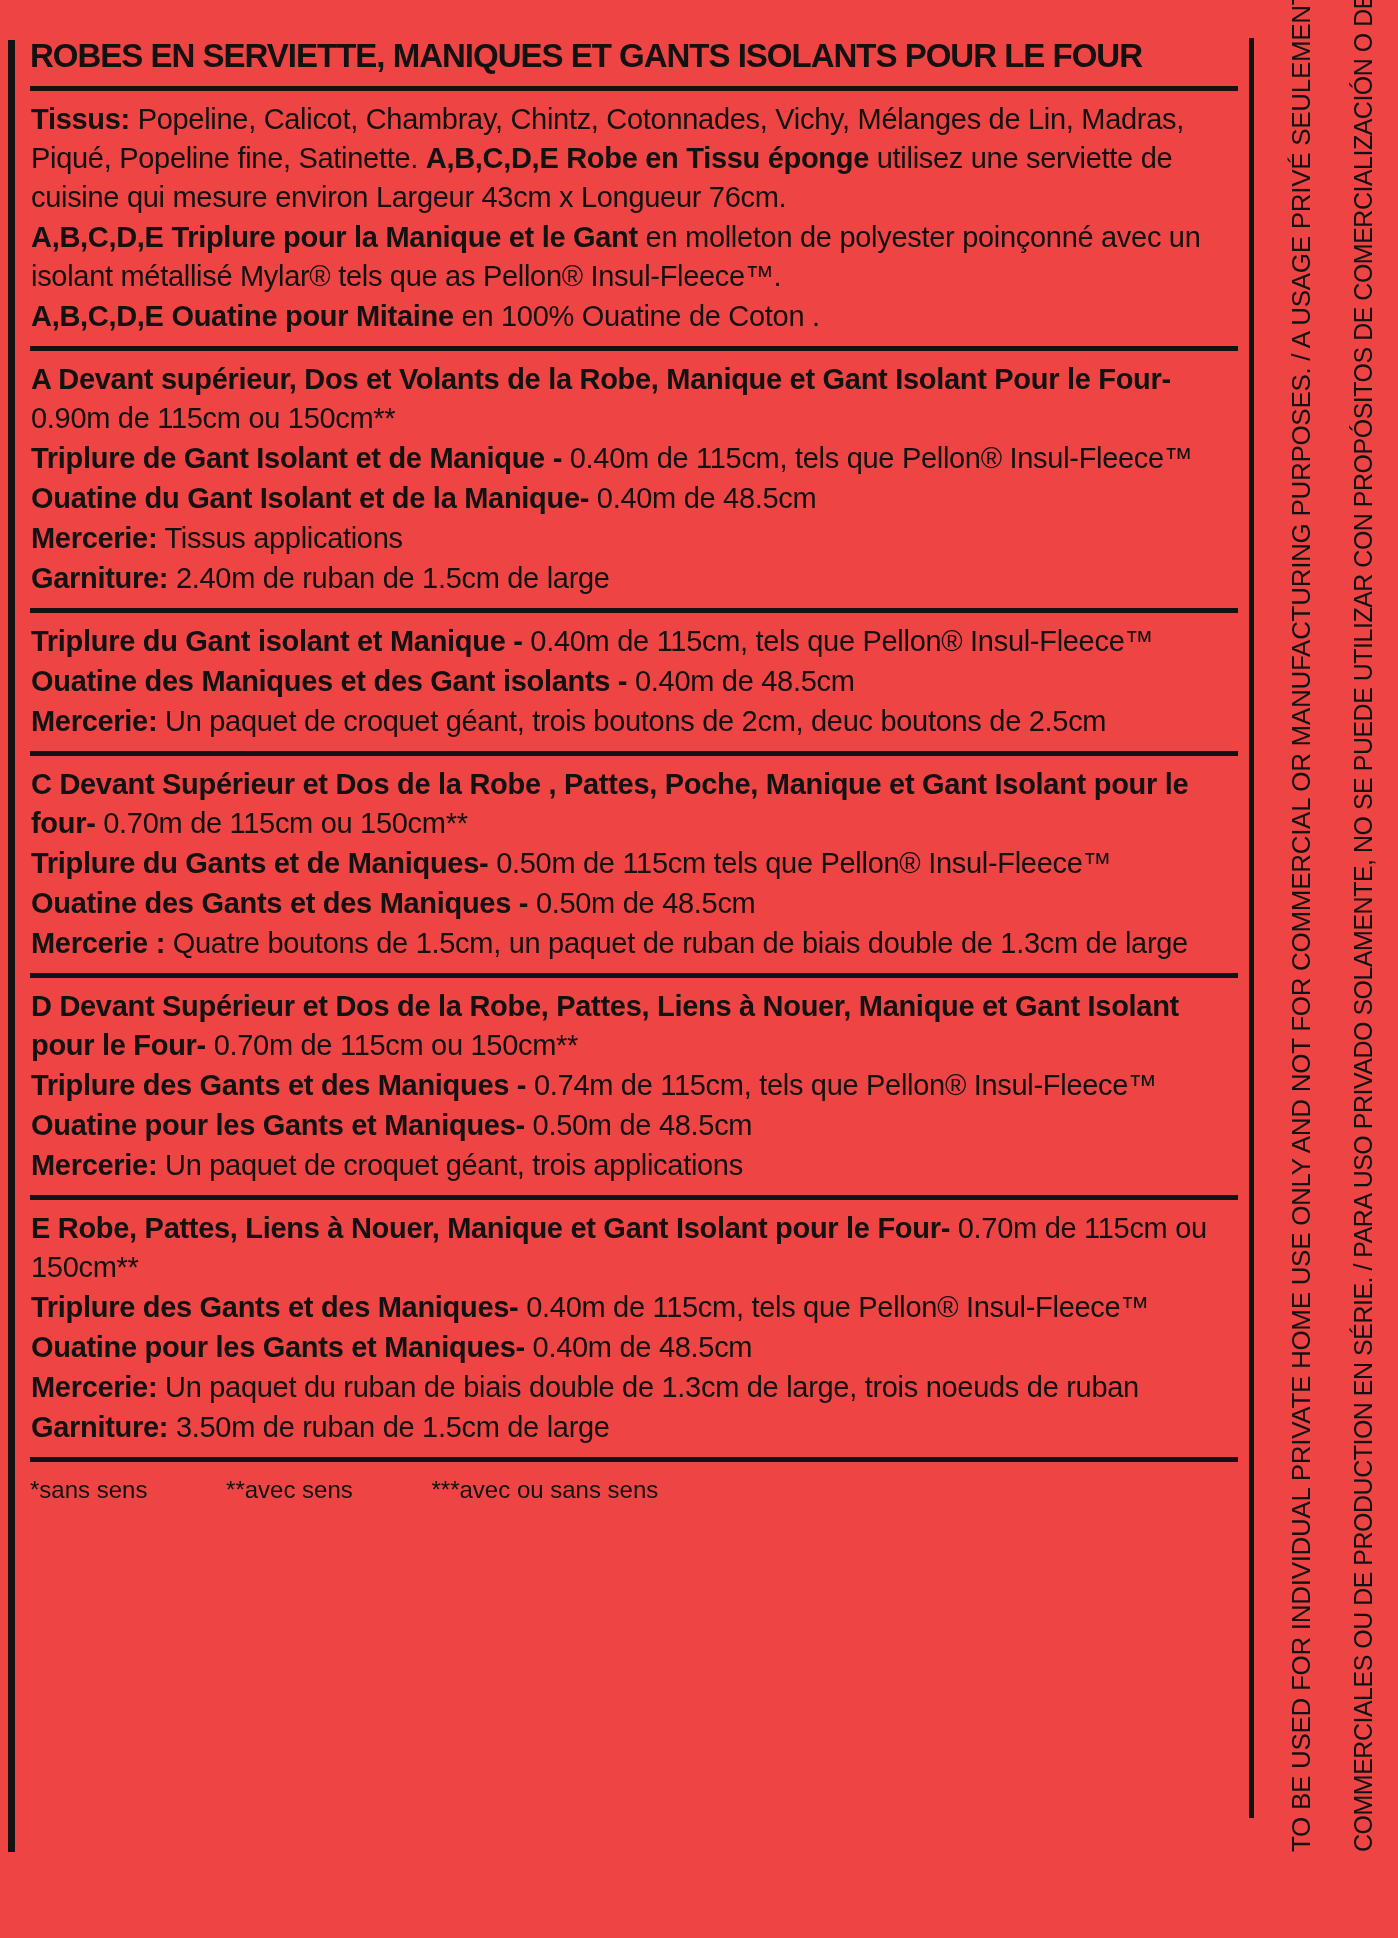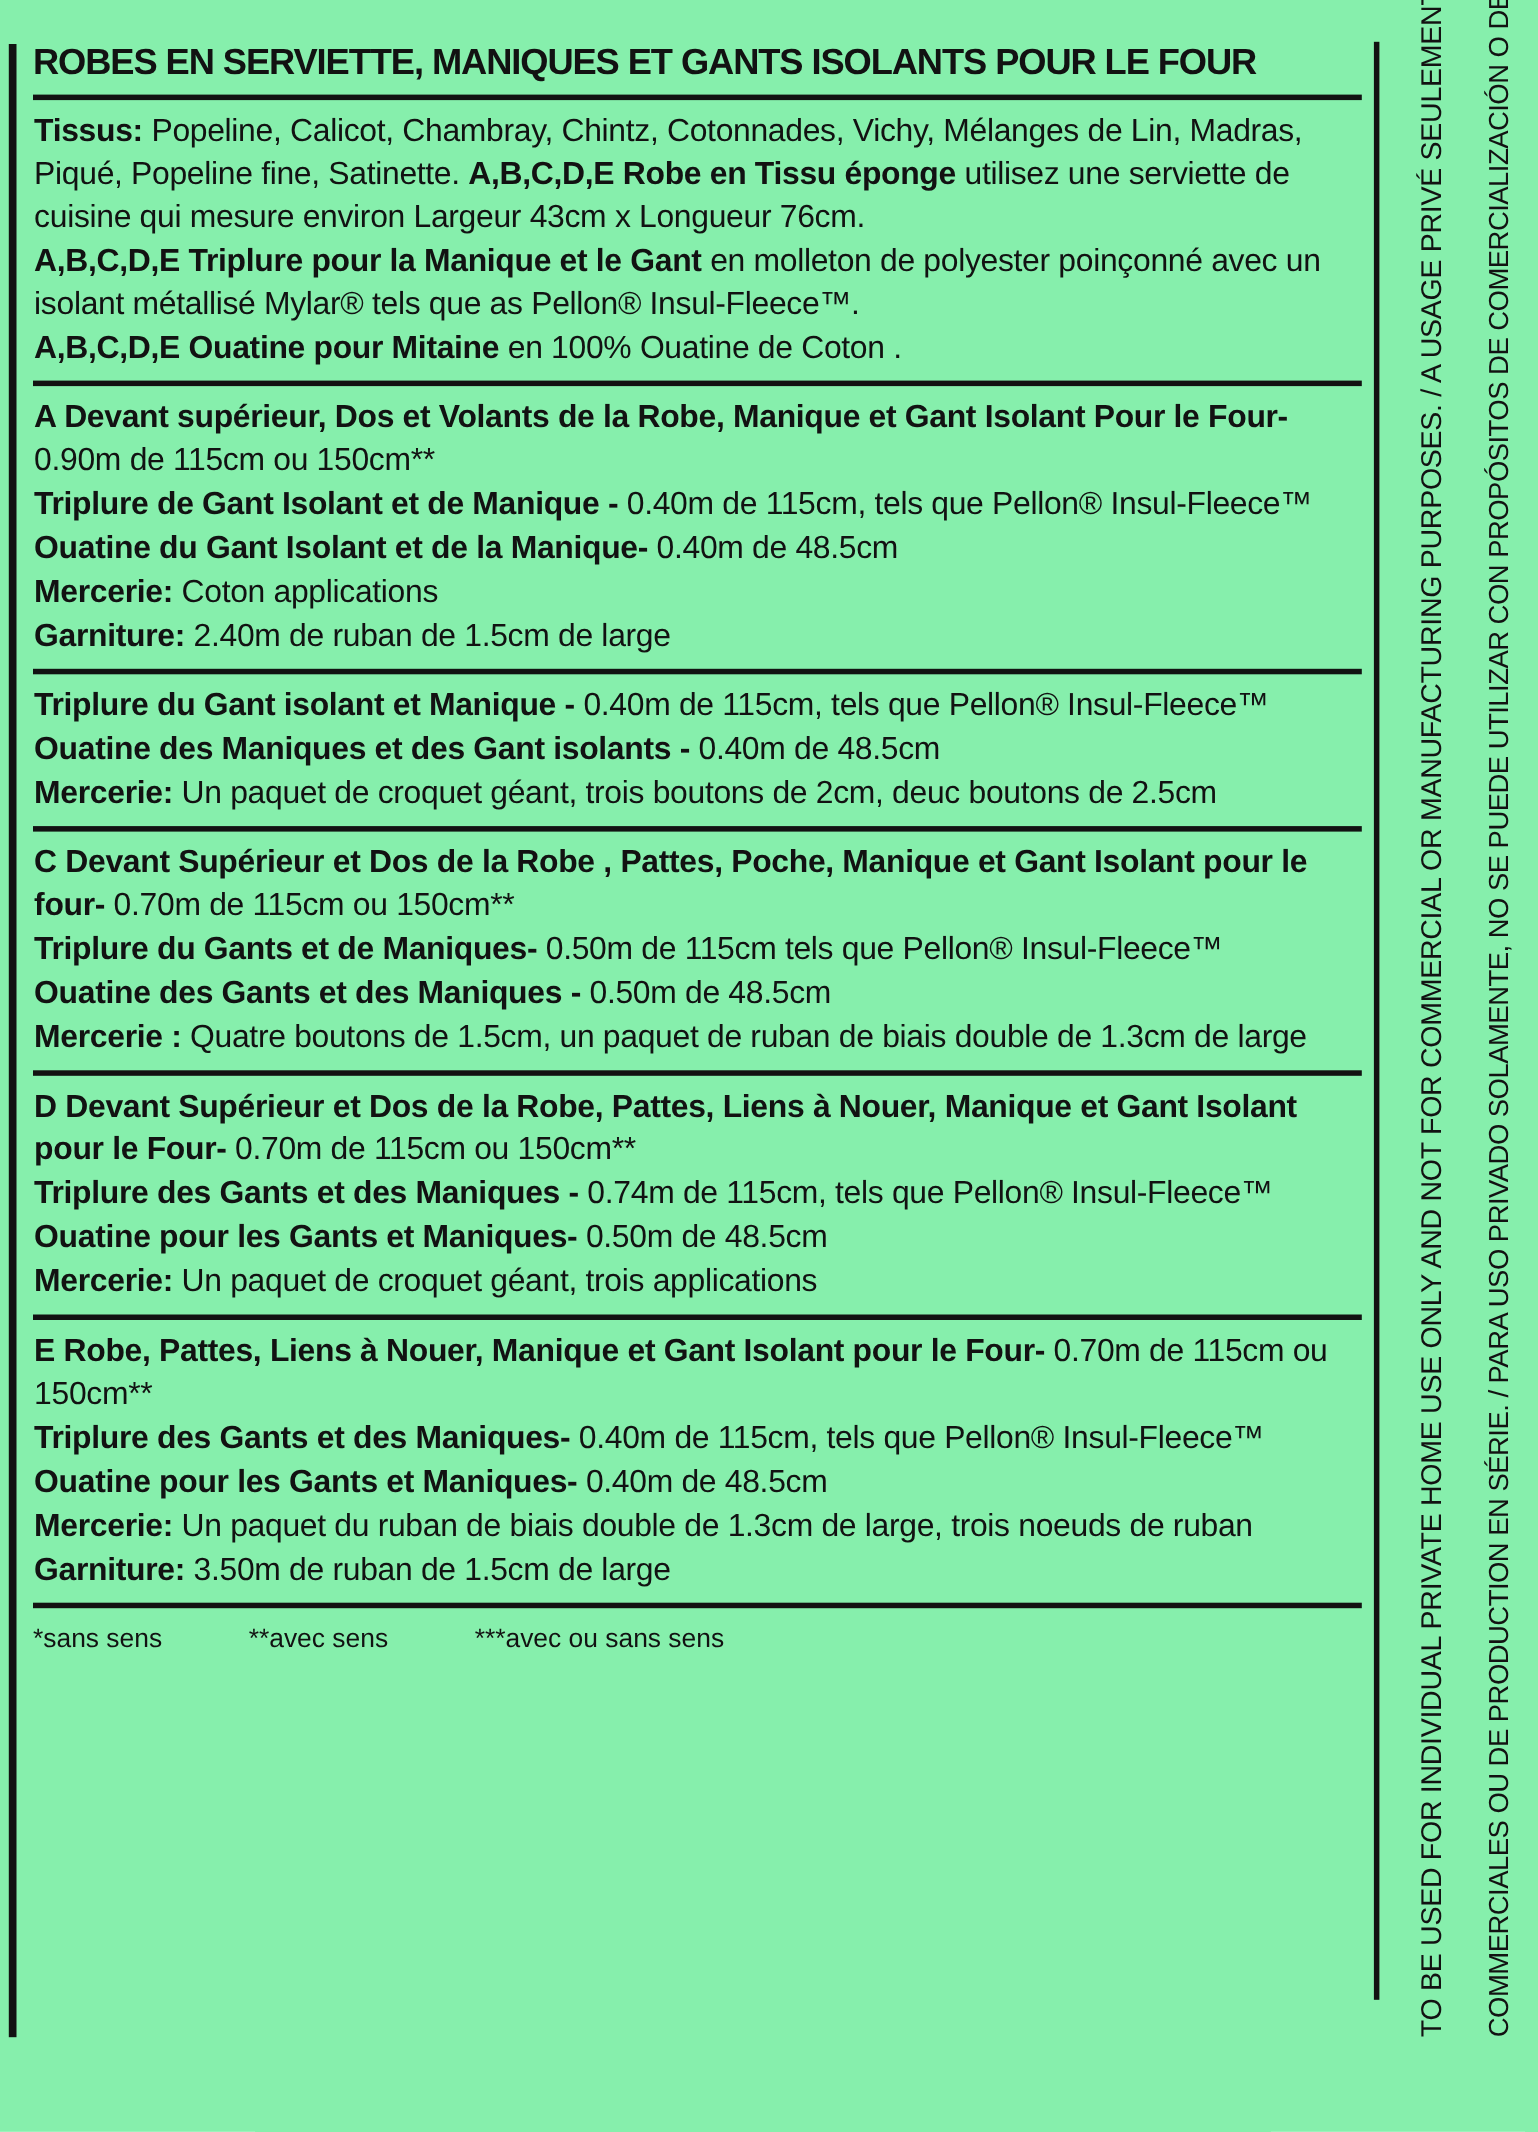--- a/index.html
+++ b/index.html
@@ -1,19 +1,19 @@
 <!DOCTYPE html>
 <html><head>
 <meta charset="utf-8">
 <style>
   html,body{margin:0;padding:0;background:#ffffff;}
   body{width:1398px;height:1938px;position:relative;overflow:hidden;
        font-family:"Liberation Sans",sans-serif;color:#121212;
        -webkit-font-smoothing:antialiased;}
-  .page{position:absolute;inset:0;background:#86efac;}
+  .page{position:absolute;inset:0;background:#ef4444;}
   .left-border{position:absolute;left:8px;top:40px;width:7px;height:1812px;background:#121212;}
   .content{position:absolute;left:30px;top:36px;width:1208px;}
   .title{font-size:33px;font-weight:bold;letter-spacing:-1px;line-height:40px;margin:0 0 9px 0;}
   .rule{height:5px;background:#121212;margin:10px 0 9px 0;}
   p.row{margin:1px;font-size:29px;line-height:39px;letter-spacing:-0.3px;}
   .b{font-weight:bold;}
   .footnotes{margin-top:14px;font-size:24px;}
   .footnotes span{display:inline-block;margin-right:72px;}
   .side-rule{position:absolute;left:1249px;top:38px;width:5px;height:1780px;background:#121212;}
   .vtext{position:absolute;left:1270px;top:1852px;width:1815px;
@@ -39,21 +39,21 @@
       <p class="row"><span class="b">A,B,C,D,E Triplure pour la Manique et le Gant</span><span> en molleton de polyester poinçonné avec un isolant métallisé Mylar® tels que as Pellon® Insul-Fleece™.</span></p>
       <p class="row"><span class="b">A,B,C,D,E Ouatine pour Mitaine</span><span> en 100% Ouatine de Coton .</span></p>
     </div>
 
     <div class="rule"></div>
 
     <section>
       <p class="row"><span class="b">A Devant supérieur, Dos et Volants de la Robe, Manique et Gant Isolant Pour le Four-</span><span> 0.90m de 115cm ou 150cm**</span></p>
       <p class="row"><span class="b">Triplure de Gant Isolant et de Manique -</span><span> 0.40m de 115cm, tels que Pellon® Insul-Fleece™</span></p>
       <p class="row"><span class="b">Ouatine du Gant Isolant et de la Manique-</span><span> 0.40m de 48.5cm</span></p>
-      <p class="row"><span class="b">Mercerie:</span><span> Coton applications</span></p>
+      <p class="row"><span class="b">Mercerie:</span><span> Tissus applications</span></p>
       <p class="row"><span class="b">Garniture:</span><span> 2.40m de ruban de 1.5cm de large</span></p>
     </section>
 
     <div class="rule"></div>
 
     <section>
       <p class="row"><span class="b">Triplure du Gant isolant et Manique -</span><span> 0.40m de 115cm, tels que Pellon® Insul-Fleece™</span></p>
       <p class="row"><span class="b">Ouatine des Maniques et des Gant isolants -</span><span> 0.40m de 48.5cm</span></p>
       <p class="row"><span class="b">Mercerie:</span><span> Un paquet de croquet géant, trois boutons de 2cm, deuc boutons de 2.5cm</span></p>
     </section>

